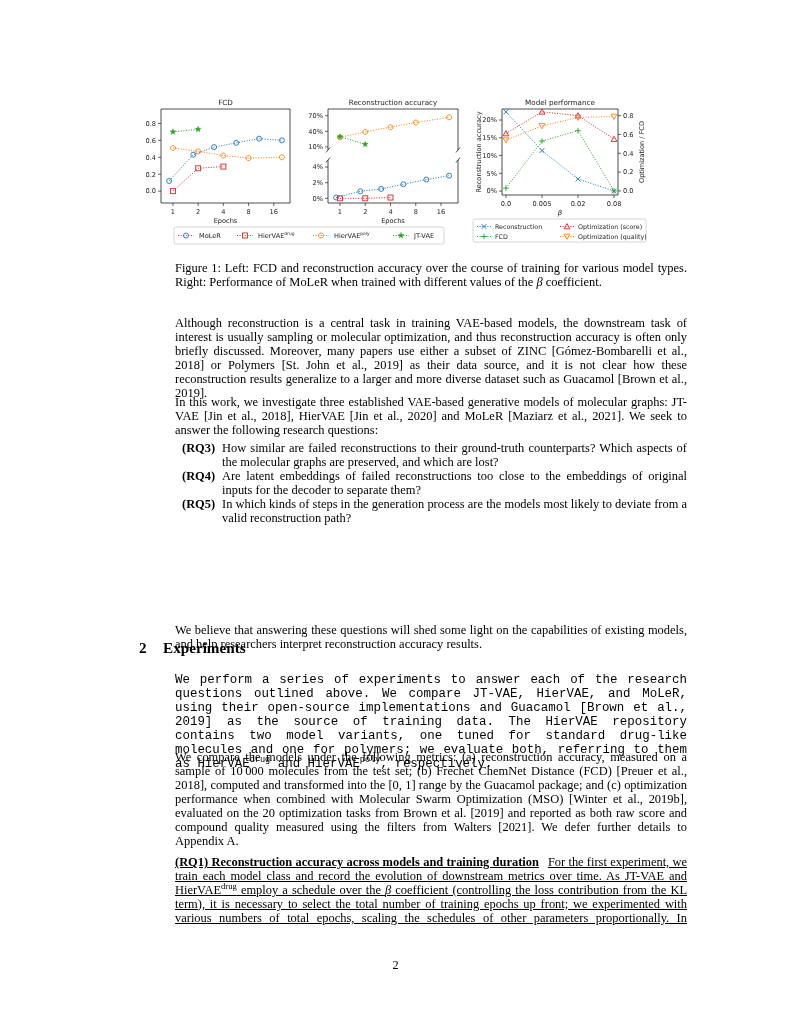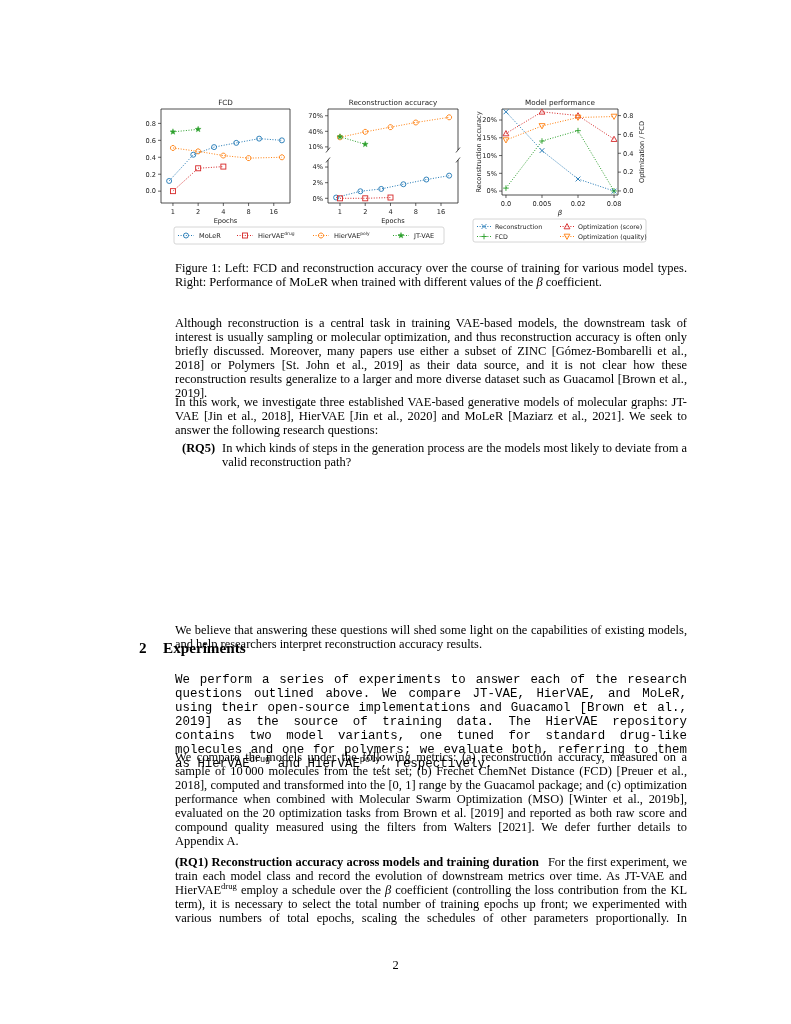--- a/index.html
+++ b/index.html
@@ -17,21 +17,21 @@
     .it { font-style: italic; }
     .rq { position: relative; padding-left: 47px; }
     .rq-label { position: absolute; left: 7px; top: 0; font-weight: bold; }
     .heading {
       position: absolute; left: 139px; top: 639px; width: 512px; height: 18px;
       font-size: 15.2px; font-weight: bold; line-height: 18px;
     }
     .heading .num { position: absolute; left: 0; top: 0; }
     .heading .ttl { position: absolute; left: 24px; top: 0; white-space: nowrap; }
     .runhead { font-weight: bold; margin-right: 9px; }
-    .last-justify { text-align-last: justify; }
+    .last-justify { text-align-last: justify; text-decoration: underline; }
     .pagenum {
       position: absolute; left: 0; top: 958px; width: 791px;
       text-align: center; font-size: 12.45px; line-height: 14px;
     }
   </style>
 </head>
 <body>
 
 <div class="page">
 
@@ -273,20 +273,28 @@
   <div class="blk" style="top:261px;">
     <span>Figure 1: Left: FCD and reconstruction accuracy over the course of training for various model types. Right: Performance of MoLeR when trained with different values of the </span><span class="it">β</span><span> coefficient.</span>
   </div>
 
   <div class="blk" style="top:316px;">Although reconstruction is a central task in training VAE-based models, the downstream task of interest is usually sampling or molecular optimization, and thus reconstruction accuracy is often only briefly discussed. Moreover, many papers use either a subset of ZINC [Gómez-Bombarelli et al., 2018] or Polymers [St. John et al., 2019] as their data source, and it is not clear how these reconstruction results generalize to a larger and more diverse dataset such as Guacamol [Brown et al., 2019].</div>
 
   <div class="blk" style="top:395px;">In this work, we investigate three established VAE-based generative models of molecular graphs: JT-VAE [Jin et al., 2018], HierVAE [Jin et al., 2020] and MoLeR [Maziarz et al., 2021]. We seek to answer the following research questions:</div>
 
   <div class="blk" style="top:441px;">
     <div class="rq">
+      <span class="rq-label">(RQ3)</span>
+      <span>How similar are failed reconstructions to their ground-truth counterparts? Which aspects of the molecular graphs are preserved, and which are lost?</span>
+    </div>
+    <div class="rq">
+      <span class="rq-label">(RQ4)</span>
+      <span>Are latent embeddings of failed reconstructions too close to the embeddings of original inputs for the decoder to separate them?</span>
+    </div>
+    <div class="rq">
       <span class="rq-label">(RQ5)</span>
       <span>In which kinds of steps in the generation process are the models most likely to deviate from a valid reconstruction path?</span>
     </div>
   </div>
 
   <div class="blk" style="top:623px;">We believe that answering these questions will shed some light on the capabilities of existing models, and help researchers interpret reconstruction accuracy results.</div>
 
   <div class="heading">
     <span class="num">2</span>
     <span class="ttl">Experiments</span>

